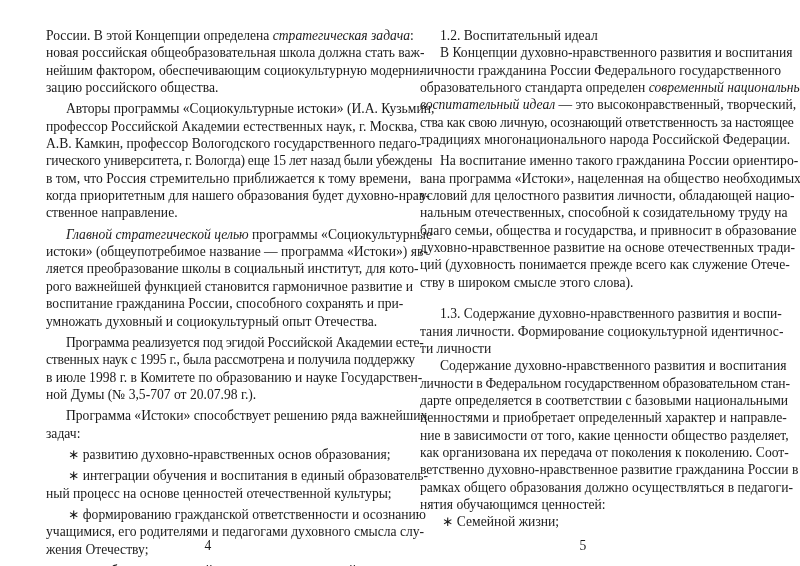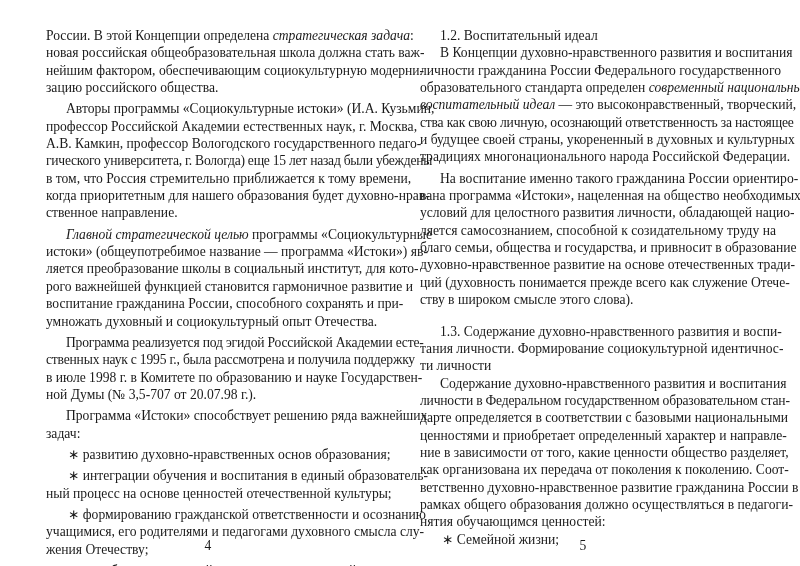--- a/index.html
+++ b/index.html
@@ -68,27 +68,26 @@
 </div>
 <div class="pno left">4</div>
 
 <div class="page right">
   <span class="line h indent last">1.2. Воспитательный идеал</span>
   <span class="line indent">В Концепции духовно-нравственного развития и воспитания</span>
   <span class="line">личности гражданина России Федерального государственного</span>
   <span class="line"><span>образовательного стандарта определен </span><em>современный национальный</em></span>
   <span class="line"><em>воспитательный идеал</em><span> — это высоконравственный, творческий,</span></span>
   <span class="line" style="letter-spacing:-0.2px">ства как свою личную, осознающий ответственность за настоящее</span>
-  <span class="line">и будущее своей страны, укорененный в духовных и культурных</span>
   <span class="line last">традициях многонационального народа Российской Федерации.</span>
   <span class="gap"></span>
   <span class="line indent">На воспитание именно такого гражданина России ориентиро-</span>
   <span class="line">вана программа «Истоки», нацеленная на общество необходимых</span>
   <span class="line">условий для целостного развития личности, обладающей нацио-</span>
-  <span class="line">ляется самосознанием, способной к созидательному труду на</span>
+  <span class="line">нальным отечественных, способной к созидательному труду на</span>
   <span class="line">благо семьи, общества и государства, и привносит в образование</span>
   <span class="line">духовно-нравственное развитие на основе отечественных тради-</span>
   <span class="line">ций (духовность понимается прежде всего как служение Отече-</span>
   <span class="line last">ству в широком смысле этого слова).</span>
   <span class="gap big"></span>
   <span class="line h indent">1.3. Содержание духовно-нравственного развития и воспи-</span>
   <span class="line h">тания личности. Формирование социокультурной идентичнос-</span>
   <span class="line h last">ти личности</span>
   <span class="line indent">Содержание духовно-нравственного развития и воспитания</span>
   <span class="line" style="letter-spacing:-0.2px">личности в Федеральном государственном образовательном стан-</span>

